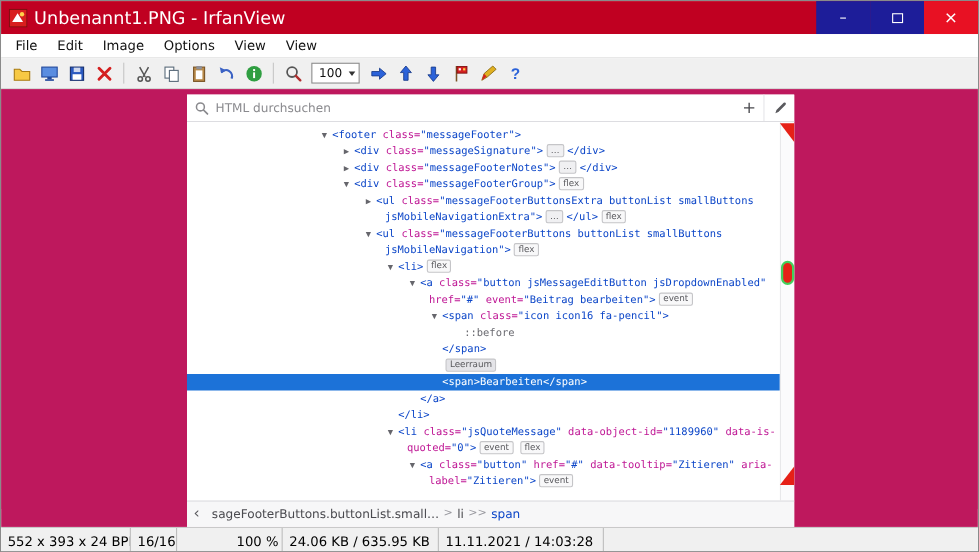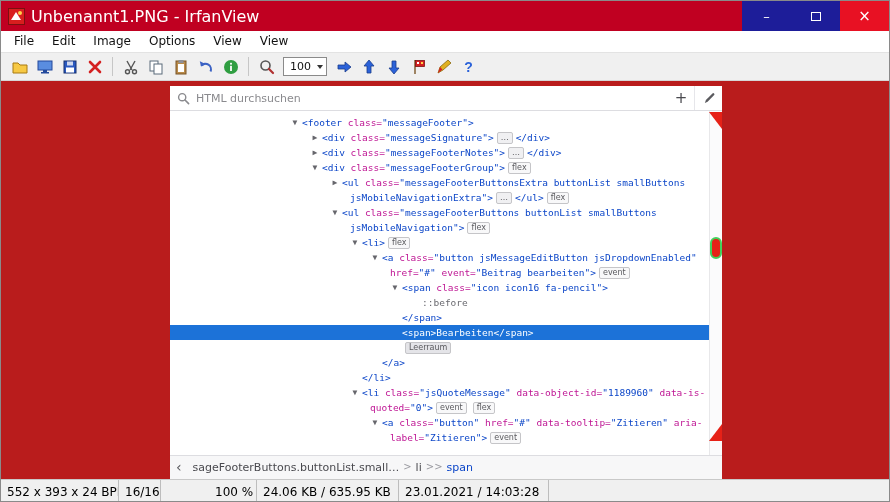--- a/index.html
+++ b/index.html
@@ -22,21 +22,21 @@
 
   
   .toolbar { height:28px; background:#f0f0f0; border-bottom:1px solid #d6d6d6; display:flex; align-items:center; padding-left:6px; flex:0 0 auto; }
   .tbtn { width:25px; height:24px; display:flex; align-items:center; justify-content:center; border:0; background:transparent; padding:0; }
   .tsep { width:1px; height:19px; background:#c6c6c6; margin:0 5px; }
   .zoombox { display:flex; align-items:center; height:19px; background:#fff; border:1px solid #8a8a8a; font-size:11px; color:#111; padding:0 3px 0 6px; margin:0 4px; }
   .zoom-caret { width:0; height:0; border-left:3.5px solid transparent; border-right:3.5px solid transparent; border-top:4px solid #333; margin-left:6px; }
   .help-glyph { color:#2b62d9; font-weight:bold; font-size:14px; }
 
   
-  .canvas { height:398px; background:#b91c1c; position:relative; flex:0 0 auto; overflow:hidden; }
+  .canvas { height:398px; background:#be185d; position:relative; flex:0 0 auto; overflow:hidden; }
   .shot { position:absolute; left:169px; top:5px; width:552px; height:393px; background:#ffffff; }
 
   
   .dt-search { position:absolute; top:0; left:0; right:0; height:25px; border-bottom:1px solid #dddde1; display:flex; align-items:center; background:#fff; }
   .dt-search svg.mag { margin:0 6px 0 7px; flex:0 0 auto; }
   .dt-search input { border:0; outline:none; flex:1 1 auto; font-family:"DejaVu Sans", sans-serif; font-size:11px; color:#333; background:transparent; }
   .dt-search input::placeholder { color:#8a8a8e; }
   .dt-plus { width:26px; text-align:center; font-size:15px; color:#4a4a4f; flex:0 0 auto; line-height:24px; }
   .dt-pick { width:28px; display:flex; align-items:center; justify-content:center; flex:0 0 auto; border-left:1px solid #e6e6ea; height:24px; }
 
@@ -239,22 +239,22 @@
           <div class="trow" style="padding-left: 172px;"><span class="twisty" style="left: 159px;">▶</span><span class="sg-tg">&lt;ul</span><span class="sg-an"> class=</span><span class="sg-av">"messageFooterButtonsExtra buttonList smallButtons</span></div>
           <div class="trow" style="padding-left: 180px;"><span class="sg-av">jsMobileNavigationExtra"</span><span class="sg-tg">&gt;</span><span class="sg-el">…</span><span class="sg-tg">&lt;/ul&gt;</span><span class="sg-bd">flex</span></div>
           <div class="trow" style="padding-left: 172px;"><span class="twisty" style="left: 159px;">▼</span><span class="sg-tg">&lt;ul</span><span class="sg-an"> class=</span><span class="sg-av">"messageFooterButtons buttonList smallButtons</span></div>
           <div class="trow" style="padding-left: 180px;"><span class="sg-av">jsMobileNavigation"</span><span class="sg-tg">&gt;</span><span class="sg-bd">flex</span></div>
           <div class="trow" style="padding-left: 192px;"><span class="twisty" style="left: 179px;">▼</span><span class="sg-tg">&lt;li&gt;</span><span class="sg-bd">flex</span></div>
           <div class="trow" style="padding-left: 212px;"><span class="twisty" style="left: 199px;">▼</span><span class="sg-tg">&lt;a</span><span class="sg-an"> class=</span><span class="sg-av">"button jsMessageEditButton jsDropdownEnabled"</span></div>
           <div class="trow" style="padding-left: 220px;"><span class="sg-an">href=</span><span class="sg-av">"#"</span><span class="sg-an"> event=</span><span class="sg-av">"Beitrag bearbeiten"</span><span class="sg-tg">&gt;</span><span class="sg-bd">event</span></div>
           <div class="trow" style="padding-left: 232px;"><span class="twisty" style="left: 219px;">▼</span><span class="sg-tg">&lt;span</span><span class="sg-an"> class=</span><span class="sg-av">"icon icon16 fa-pencil"</span><span class="sg-tg">&gt;</span></div>
           <div class="trow" style="padding-left: 252px;"><span class="sg-ps">::before</span></div>
           <div class="trow" style="padding-left: 232px;"><span class="sg-tg">&lt;/span&gt;</span></div>
+          <div class="trow" style="padding-left: 232px;"><span class="sg-ws">Leerraum</span></div>
           <div class="trow sel" style="padding-left: 232px;"><span class="sg-tg">&lt;span&gt;</span><span class="sg-tx">Bearbeiten</span><span class="sg-tg">&lt;/span&gt;</span></div>
-          <div class="trow" style="padding-left: 232px;"><span class="sg-ws">Leerraum</span></div>
           <div class="trow" style="padding-left: 212px;"><span class="sg-tg">&lt;/a&gt;</span></div>
           <div class="trow" style="padding-left: 192px;"><span class="sg-tg">&lt;/li&gt;</span></div>
           <div class="trow" style="padding-left: 192px;"><span class="twisty" style="left: 179px;">▼</span><span class="sg-tg">&lt;li</span><span class="sg-an"> class=</span><span class="sg-av">"jsQuoteMessage"</span><span class="sg-an"> data-object-id=</span><span class="sg-av">"1189960"</span><span class="sg-an"> data-is-</span></div>
           <div class="trow" style="padding-left: 200px;"><span class="sg-an">quoted=</span><span class="sg-av">"0"</span><span class="sg-tg">&gt;</span><span class="sg-bd">event</span><span class="sg-bd">flex</span></div>
           <div class="trow" style="padding-left: 212px;"><span class="twisty" style="left: 199px;">▼</span><span class="sg-tg">&lt;a</span><span class="sg-an"> class=</span><span class="sg-av">"button"</span><span class="sg-an"> href=</span><span class="sg-av">"#"</span><span class="sg-an"> data-tooltip=</span><span class="sg-av">"Zitieren"</span><span class="sg-an"> aria-</span></div>
           <div class="trow" style="padding-left: 220px;"><span class="sg-an">label=</span><span class="sg-av">"Zitieren"</span><span class="sg-tg">&gt;</span><span class="sg-bd">event</span></div>
         </div>
 
       <div class="dt-scroll"></div>
       <div class="mark-top"></div>
@@ -274,17 +274,17 @@
       </div>
 
     </div>
   </div>
 
   <div class="statusbar">
     <div class="sseg w1">552 x 393 x 24 BPP</div>
     <div class="sseg w2">16/16</div>
     <div class="sseg w3">100 %</div>
     <div class="sseg w4">24.06 KB / 635.95 KB</div>
-    <div class="sseg w5">23.01.2021 / 14:03:28</div>
+    <div class="sseg w5">11.11.2021 / 14:03:28</div>
     <div class="sfill"></div>
   </div>
 
 </div>
 
 </body></html>

